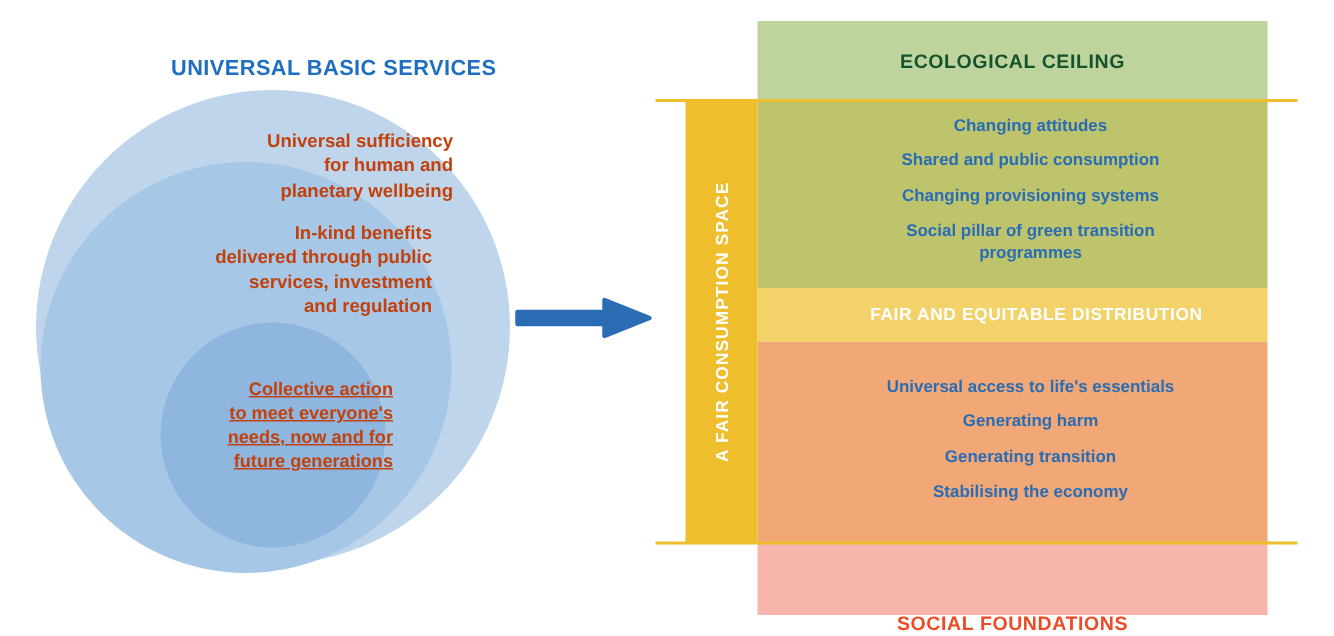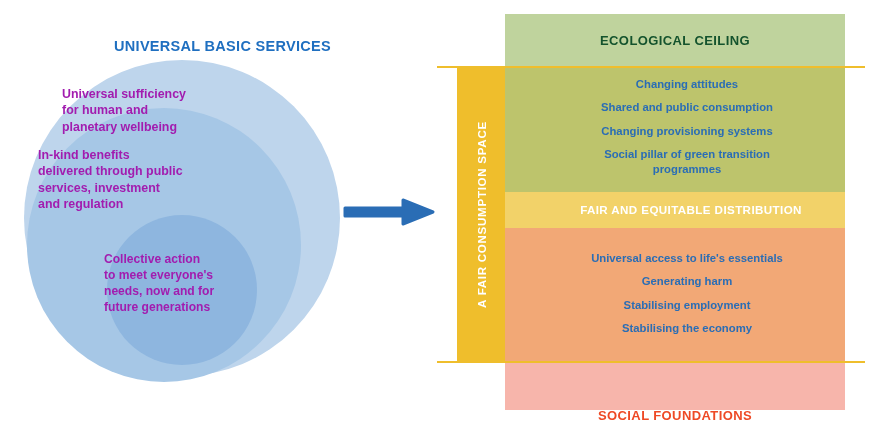--- a/index.html
+++ b/index.html
@@ -23,29 +23,29 @@
     white-space:nowrap;
   }
 
   .circle{position:absolute;border-radius:50%;}
   #circle-outer{left:24px;top:60px;width:316px;height:316px;background:#BED5EC;}
   #circle-middle{left:27px;top:108px;width:274px;height:274px;background:#A6C7E6;}
   #circle-inner{left:107px;top:215px;width:150px;height:150px;background:#8EB6DF;}
 
   .circle-label{
     position:absolute;
-    text-align:left;
-    color:#a21caf;
+    text-align:right;
+    color:#c2410c;
     font-weight:bold;
     line-height:1.32;
     white-space:pre-line;
   }
   #label-outer{left:62px;top:86px;width:240px;font-size:12.4px;}
   #label-middle{left:38px;top:147px;width:250px;font-size:12.4px;}
-  #label-inner{left:104px;top:252px;width:158px;font-size:12.1px;}
+  #label-inner{left:104px;top:252px;width:158px;font-size:12.1px;text-decoration:underline;}
 
   
   #arrow{position:absolute;left:341px;top:198px;width:95px;height:28px;}
 
   
   #right-panel{position:absolute;left:0;top:0;width:889px;height:424px;}
 
   .band{position:absolute;left:505px;width:340px;}
   #band-ceiling{top:14px;height:53px;background:#BFD39D;}
   #band-green{top:67px;height:125px;background:#BDC46C;}
@@ -146,20 +146,20 @@
         <div class="item">Changing provisioning systems</div>
         <div class="item">Social pillar of green transition
 programmes</div>
       </div>
 
     <div class="band-title" id="title-distribution">FAIR AND EQUITABLE DISTRIBUTION</div>
 
     <div class="band-list" id="list-orange">
         <div class="item">Universal access to life's essentials</div>
         <div class="item">Generating harm</div>
-        <div class="item">Stabilising employment</div>
+        <div class="item">Generating transition</div>
         <div class="item">Stabilising the economy</div>
       </div>
 
     <div class="band-title" id="title-foundations">SOCIAL FOUNDATIONS</div>
   </div>
 
 </div>
 
 </body></html>

